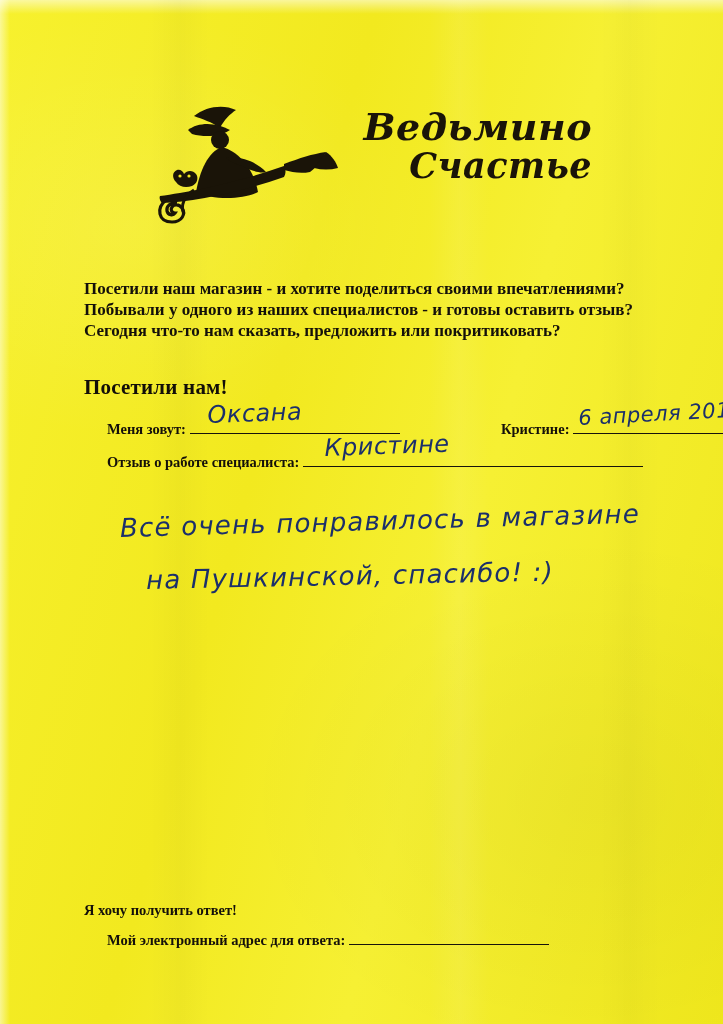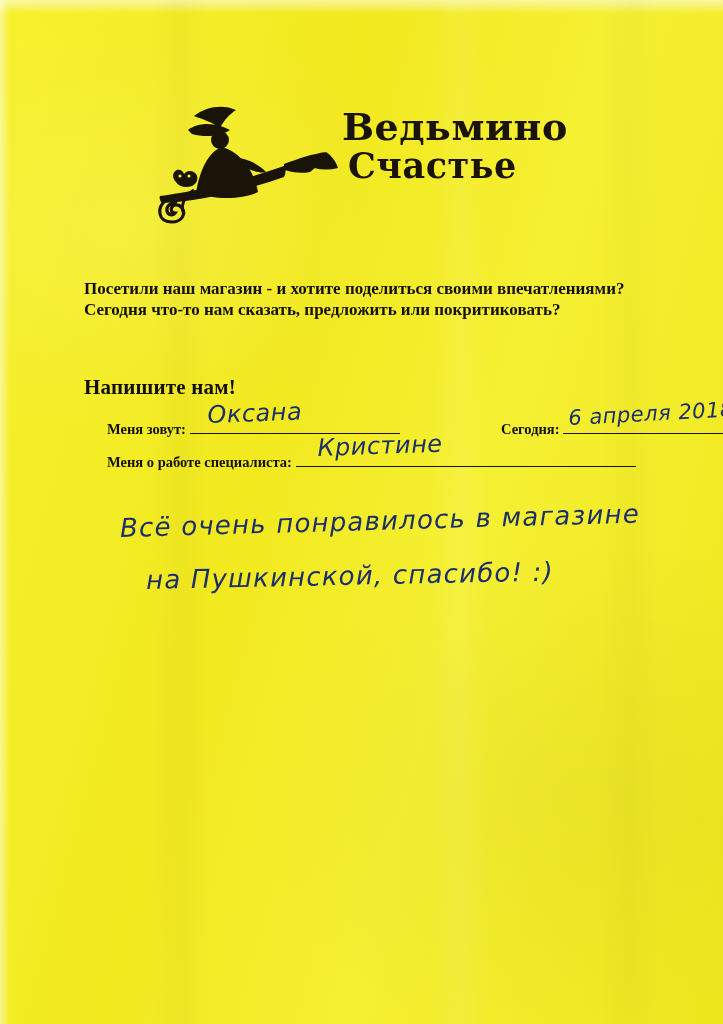--- a/index.html
+++ b/index.html
@@ -53,21 +53,23 @@
     height: 125px;
   }
   .logo-text {
     position: absolute;
     left: 192px;
     top: 8px;
     width: 250px;
     color: #1a1408;
     font-family: "DejaVu Serif", serif;
     font-weight: bold;
+    font-style: italic;
     line-height: 0.98;
+    text-align: right;
   }
   .logo-line1 {
     font-size: 38px;
     letter-spacing: 0.5px;
     display: block;
   }
   .logo-line2 {
     font-size: 35px;
     letter-spacing: 0.5px;
     display: block;
@@ -211,45 +213,55 @@
       </g>
     </svg>
     <div class="logo-text">
       <span class="logo-line1">Ведьмино</span>
       <span class="logo-line2">Счастье</span>
     </div>
   </div>
 
   <div class="intro">
     <div>Посетили наш магазин - и хотите поделиться своими впечатлениями?</div>
+    <div>Побывали у одного из наших специалистов - и готовы оставить отзыв?</div>
     <div>Сегодня что-то нам сказать, предложить или покритиковать?</div>
   </div>
 
-  <div class="cta">Напишите нам!</div>
+  <div class="cta">Посетили нам!</div>
 
   <div class="field-row" id="name-row">
     <span class="label">Меня зовут:</span>
     <span class="rule" id="name-rule">
       <span class="hand" id="name-hand">Оксана</span>
     </span>
   </div>
 
   <div class="field-row" id="date-block">
-    <span class="label">Сегодня:</span>
+    <span class="label">Кристине:</span>
     <span class="rule" id="date-rule">
       <span class="hand" id="date-hand">6 апреля 2018</span>
     </span>
   </div>
 
   <div class="field-row" id="spec-row">
-    <span class="label">Меня о работе специалиста:</span>
+    <span class="label">Отзыв о работе специалиста:</span>
     <span class="rule" id="spec-rule">
       <span class="hand" id="spec-hand">Кристине</span>
     </span>
   </div>
 
   <div class="message">
     <span class="ln1">Всё очень понравилось в магазине</span>
     <span class="ln2">на Пушкинской, спасибо! :)</span>
   </div>
 
+  <div class="footer">
+    <div class="l1">Я хочу получить ответ!</div>
+    <div class="l2">
+      <span class="label">Мой электронный адрес для ответа:</span>
+      <span class="rule" id="email-rule">
+        <span class="hand"></span>
+      </span>
+    </div>
+  </div>
 
 </div>
 
 </body></html>

